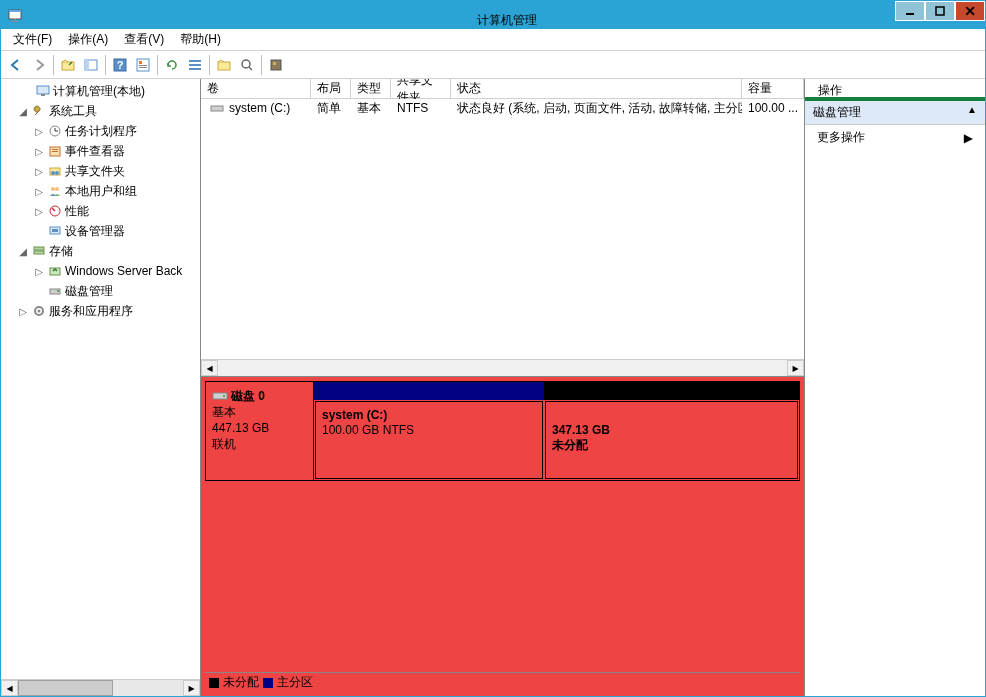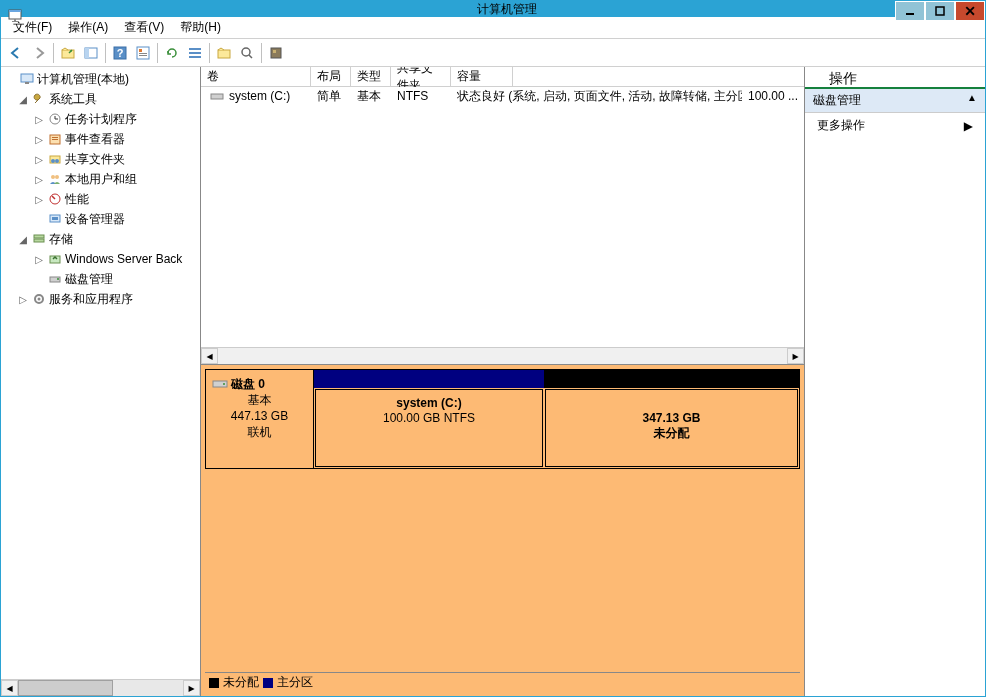--- a/index.html
+++ b/index.html
@@ -1,66 +1,66 @@
 <!DOCTYPE html>
 <html><head>
 <meta charset="utf-8">
 <style>
 * { box-sizing: border-box; margin: 0; padding: 0; }
 body { font-family: "Microsoft YaHei", "Segoe UI", Tahoma, sans-serif; font-size: 12px; background: #ffffff; overflow: hidden; }
 .window { width: 986px; height: 697px; display: flex; flex-direction: column; border: 1px solid #2ba3d4; }
-.titlebar { height: 16px; background: #2ba3d4; display: flex; align-items: flex-start; color: #000; position: relative; }
+.titlebar { height: 28px; background: #2ba3d4; display: flex; align-items: flex-end; color: #000; position: relative; }
 .titlebar .icon { width: 28px; height: 28px; display: flex; align-items: center; justify-content: center; }
 .titlebar .title { flex: 1; text-align: center; font-size: 12px; }
 .win-controls { display: flex; height: 20px; position: absolute; right: 0; top: 0; }
 .win-btn { width: 30px; height: 20px; border: 1px solid #fff; display: flex; align-items: center; justify-content: center; font-family: Arial; font-size: 12px; cursor: pointer; }
 .win-min { background: #91c3d6; }
 .win-max { background: #91c3d6; }
 .win-close { background: #c7492d; color: #000; font-size: 14px; font-weight: bold; }
 .menubar { height: 22px; background: #fff; border-bottom: 1px solid #d0d0d0; display: flex; align-items: center; padding: 0 4px; }
 .menu-item { padding: 2px 8px; cursor: pointer; }
 .toolbar { height: 28px; background: #fff; border-bottom: 1px solid #d0d0d0; display: flex; align-items: center; padding: 0 4px; gap: 1px; }
 .tool-btn { width: 22px; height: 22px; display: flex; align-items: center; justify-content: center; cursor: pointer; border: 1px solid transparent; }
 .tool-sep { width: 1px; height: 20px; background: #c0c0c0; margin: 0 2px; }
 .content { flex: 1; display: flex; overflow: hidden; }
 .tree-panel { width: 200px; border-right: 1px solid #888; background: #fff; display: flex; flex-direction: column; overflow: hidden; }
 .tree-body { flex: 1; overflow: auto; padding: 2px 0; }
 .tree-scroll { height: 17px; background: #f0f0f0; border-top: 1px solid #ccc; display: flex; }
 .tree-scroll .sb-btn { width: 17px; height: 16px; background: #f0f0f0; border: 1px solid #ccc; display: flex; align-items: center; justify-content: center; font-size: 8px; }
 .tree-scroll .sb-track { flex: 1; background: #e8e8e8; position: relative; }
 .tree-scroll .sb-thumb { position: absolute; left: 0; top: 0; height: 100%; width: 95px; background: #cdcdcd; border: 1px solid #a0a0a0; }
-.tree-item { display: flex; align-items: center; height: 20px; padding-left: 4px; cursor: pointer; white-space: nowrap; }
+.tree-item { display: flex; align-items: center; height: 20px; padding-left: 20px; cursor: pointer; white-space: nowrap; }
 .tree-exp { width: 12px; text-align: center; font-size: 10px; color: #666; }
 .tree-icon { width: 16px; height: 16px; margin: 0 2px; display: flex; align-items: center; justify-content: center; }
 .pad1 { padding-left: 16px; }
 .pad2 { padding-left: 32px; }
 .middle-panel { flex: 1; display: flex; flex-direction: column; border-right: 1px solid #888; overflow: hidden; }
 .vol-header { height: 20px; background: #fff; display: flex; border-bottom: 1px solid #d0d0d0; }
 .vol-header > div { border-right: 1px solid #d0d0d0; padding: 2px 6px; font-size: 12px; display: flex; align-items: center; }
 .vol-list { height: 260px; background: #fff; overflow: hidden; }
 .vol-row { display: flex; height: 18px; align-items: center; }
 .vol-row > div { padding: 0 6px; font-size: 12px; overflow: hidden; white-space: nowrap; }
 .hscroll { height: 17px; background: #f0f0f0; border-top: 1px solid #ccc; display: flex; align-items: center; }
 .hscroll .sb-btn { width: 17px; height: 16px; background: #f0f0f0; border: 1px solid #ccc; display: flex; align-items: center; justify-content: center; font-size: 8px; }
 .hscroll .sb-track { flex: 1; background: #e8e8e8; position: relative; }
-.disk-pane { flex: 1; background: #fdba74; display: flex; flex-direction: column; border-top: 1px solid #888; padding: 4px; text-align: center; }
+.disk-pane { flex: 1; background: #ef4444; display: flex; flex-direction: column; border-top: 1px solid #888; padding: 4px; }
 .disk-row { display: flex; height: 100px; border: 1px solid #000; margin-bottom: 4px; }
 .disk-info { width: 108px; padding: 6px; border-right: 1px solid #000; font-size: 12px; line-height: 16px; display: flex; flex-direction: column; }
 .disk-parts { flex: 1; display: flex; flex-direction: column; }
 .disk-header-row { height: 18px; display: flex; }
 .disk-header-row > div:first-child { width: 230px; background: #000080; }
 .disk-header-row > div:last-child { flex: 1; background: #000; }
 .disk-body-row { flex: 1; display: flex; }
 .part-box { border: 1px solid #000; margin: 1px; padding: 6px; font-size: 12px; line-height: 15px; overflow: hidden; }
 .part-primary { width: 228px; }
 .part-unalloc { flex: 1; font-weight: bold; }
 .legend { height: 20px; border-top: 1px solid #888; margin-top: auto; display: flex; align-items: center; padding: 0 4px; font-size: 12px; gap: 4px; }
 .legend-sw { width: 10px; height: 10px; display: inline-block; }
 .actions-panel { width: 180px; background: #fff; display: flex; flex-direction: column; }
-.actions-header { height: 22px; padding: 3px 24px; font-size: 14px; border-bottom: 2px solid #15803d; }
+.actions-header { height: 22px; padding: 3px 13px; font-size: 12px; border-bottom: 4px solid #15803d; }
 .actions-sub { background: #dde9f6; padding: 3px 8px; display: flex; justify-content: space-between; border-bottom: 1px solid #ccc; }
 .actions-sub .tri { font-size: 10px; }
 .actions-more { padding: 4px 12px; display: flex; justify-content: space-between; align-items: center; cursor: pointer; }
 svg { display: block; }
 </style>
 </head>
 <body>
 
 <div class="window">
   <div class="titlebar">
@@ -309,20 +309,21 @@
         <div class="sb-btn">▶</div>
       </div>
     </div>
 
     <div class="middle-panel">
       <div class="vol-header">
         <div style="width:110px">卷</div>
         <div style="width:40px">布局</div>
         <div style="width:40px">类型</div>
         <div style="width:60px">共享文件夹</div>
+        <div style="flex:1">状态</div>
         <div style="width:62px">容量</div>
       </div>
       <div class="vol-list">
         <div class="vol-row">
           <div style="width:110px;display:flex;align-items:center;gap:2px">
             <span class="tree-icon">
                 <svg width="14" height="12">
                   <rect x="1" y="4" width="12" height="5" fill="#d0d0d0" stroke="#888"></rect>
                 </svg>
               </span>

